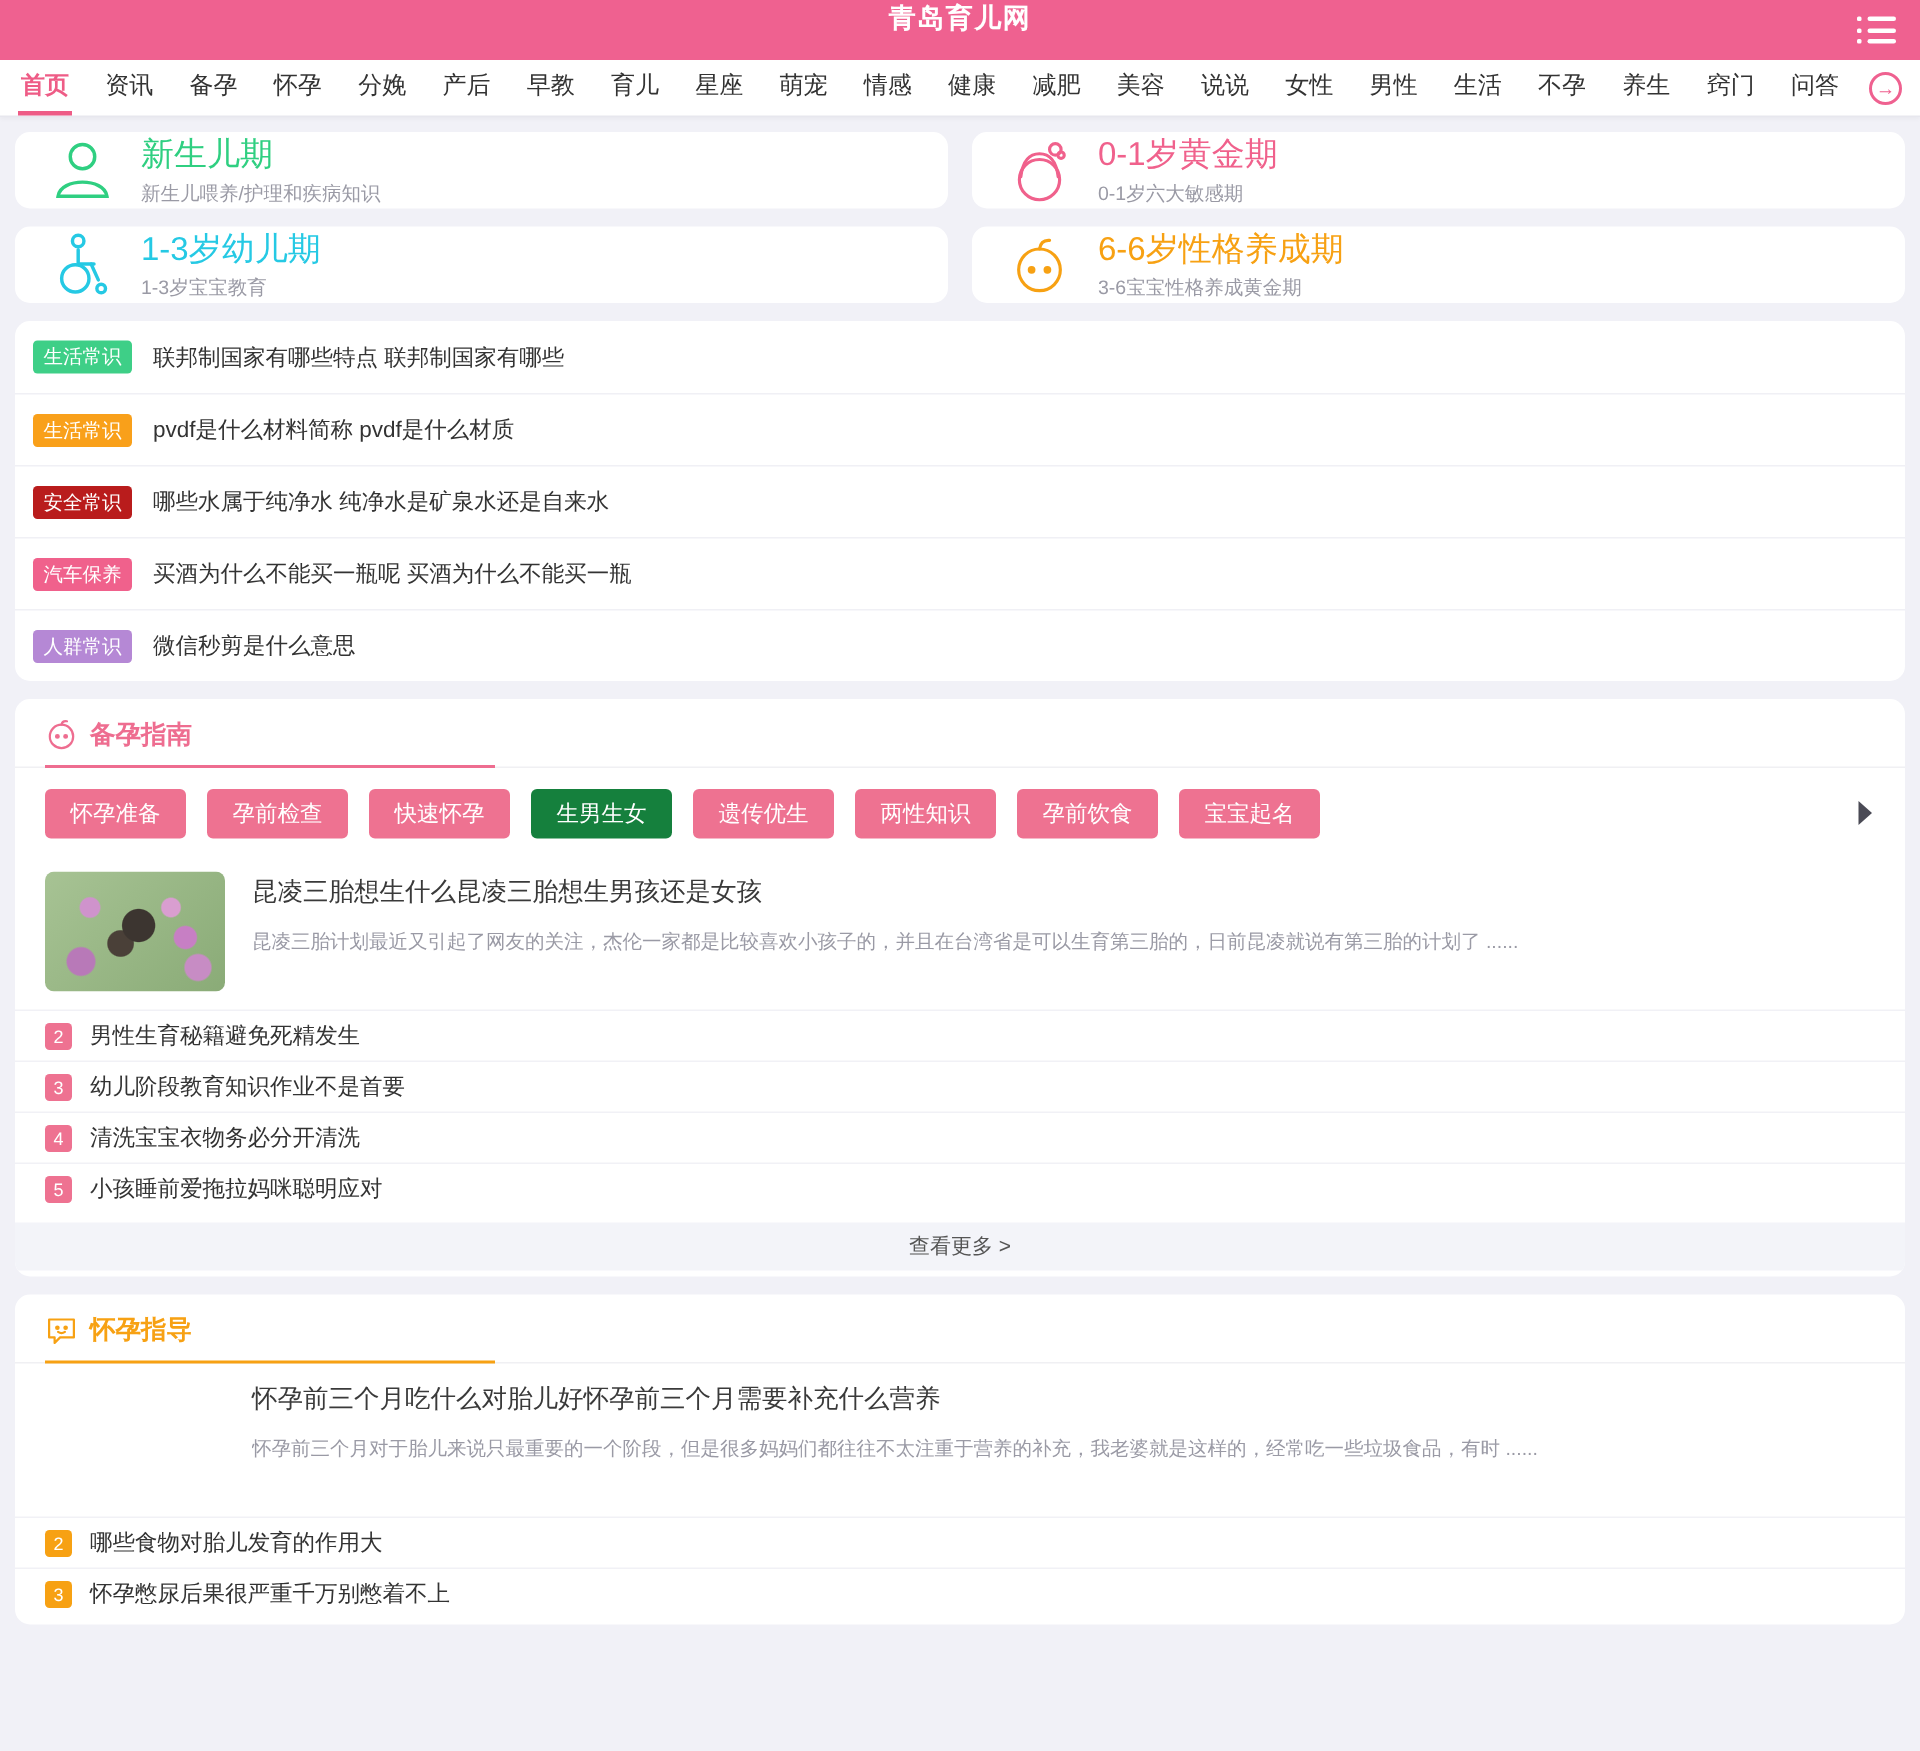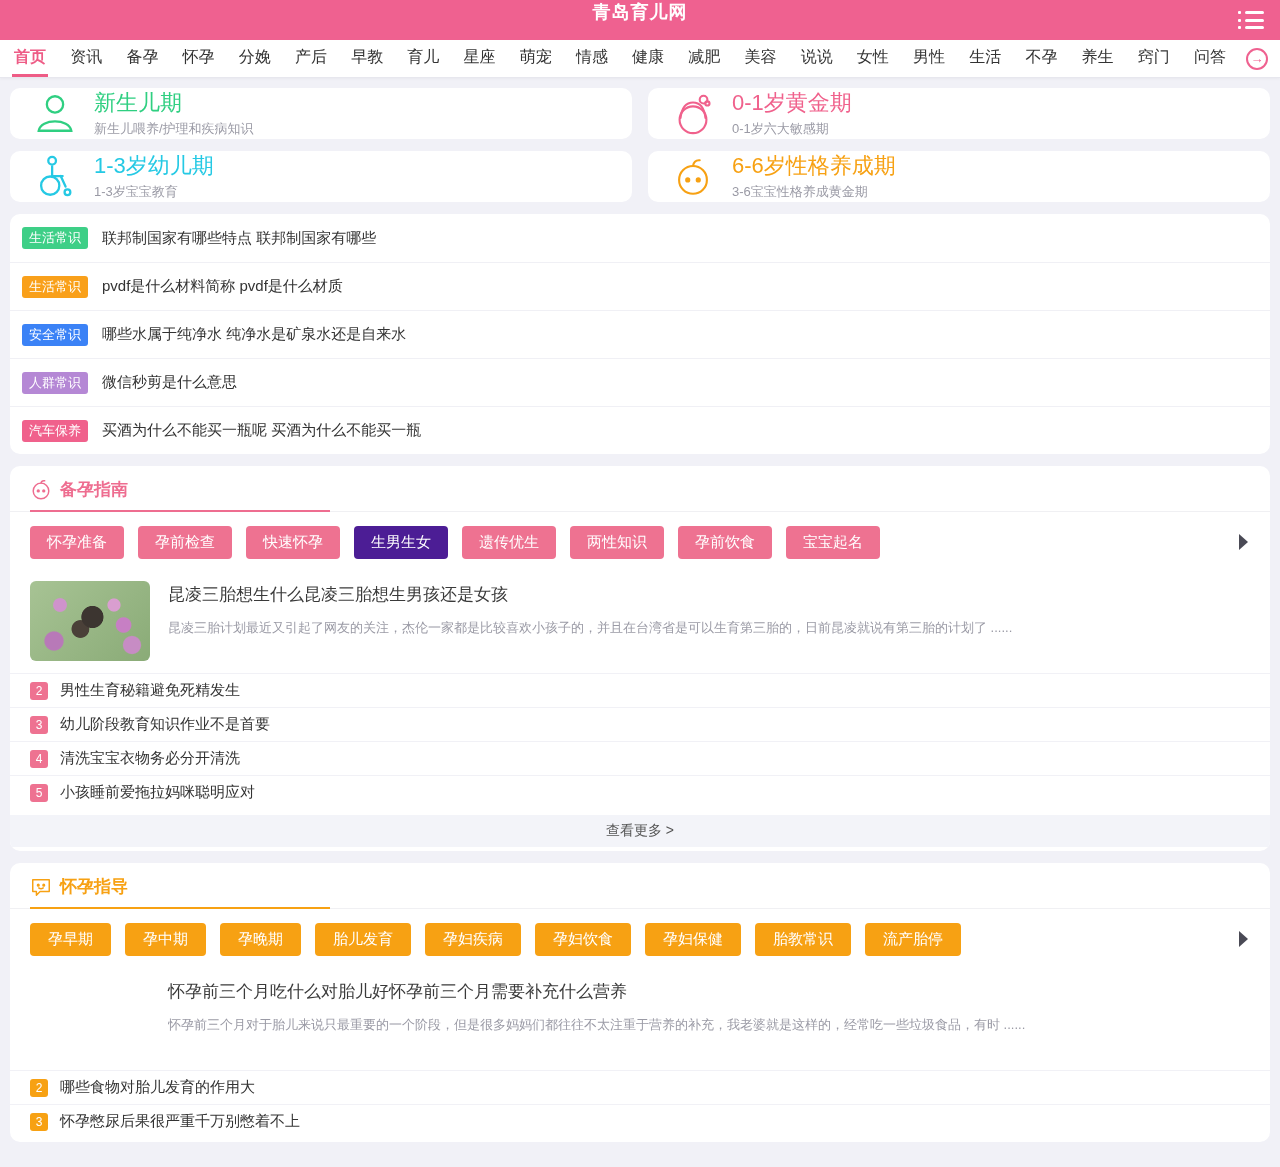--- a/index.html
+++ b/index.html
@@ -243,49 +243,49 @@
   <div class="card news-card" id="news-card">
       <div class="news-row">
         <span class="news-tag" style="background:#3ecf87">生活常识</span>
      <span class="news-text">联邦制国家有哪些特点 联邦制国家有哪些</span>
       </div>
       <div class="news-row">
         <span class="news-tag" style="background:#f9a01a">生活常识</span>
      <span class="news-text">pvdf是什么材料简称 pvdf是什么材质</span>
       </div>
       <div class="news-row">
-        <span class="news-tag" style="background:#3b82f6">安全常识</span>
+        <span class="news-tag" style="background:#b91c1c">安全常识</span>
      <span class="news-text">哪些水属于纯净水 纯净水是矿泉水还是自来水</span>
+      </div>
+      <div class="news-row">
+        <span class="news-tag" style="background:#f0618c">汽车保养</span>
+     <span class="news-text">买酒为什么不能买一瓶呢 买酒为什么不能买一瓶</span>
       </div>
       <div class="news-row">
         <span class="news-tag" style="background:#b588d5">人群常识</span>
      <span class="news-text">微信秒剪是什么意思</span>
-      </div>
-      <div class="news-row">
-        <span class="news-tag" style="background:#f0618c">汽车保养</span>
-     <span class="news-text">买酒为什么不能买一瓶呢 买酒为什么不能买一瓶</span>
       </div>
     </div>
   <div id="sections">
       <section class="card section-card">
         <div class="sec-header">
        <span class="sec-icon"><svg viewBox="0 0 24 24" fill="none" stroke="#ee6d90" stroke-width="1.6" stroke-linecap="round">
               <circle cx="12" cy="13" r="8.5"></circle>
               <path d="M12 4.5 Q12.5 1.5 16 2"></path>
               <circle cx="9" cy="13" r="1" fill="#ee6d90"></circle>
               <circle cx="15" cy="13" r="1" fill="#ee6d90"></circle>
             </svg></span>
        <span class="sec-title" style="color:#ee6d90">备孕指南</span>
        <span class="accent-line" style="background:#ee6d90"></span>
      </div>
      <div class="tag-row">
        <span class="tag-btn " style="background:#ee7291">怀孕准备</span>
           <span class="tag-btn " style="background:#ee7291">孕前检查</span>
           <span class="tag-btn " style="background:#ee7291">快速怀孕</span>
-          <span class="tag-btn " style="background:#4c1d95">生男生女</span>
+          <span class="tag-btn " style="background:#15803d">生男生女</span>
           <span class="tag-btn " style="background:#ee7291">遗传优生</span>
           <span class="tag-btn " style="background:#ee7291">两性知识</span>
           <span class="tag-btn " style="background:#ee7291">孕前饮食</span>
           <span class="tag-btn " style="background:#ee7291">宝宝起名</span>
        <span class="tag-chevron"></span>
      </div>
      <div class="featured">
        <div class="thumb thumb-butterfly"></div>
        <div class="feat-body">
          <div class="feat-title">昆凌三胎想生什么昆凌三胎想生男孩还是女孩</div>
@@ -314,32 +314,20 @@
         <div class="sec-header">
        <span class="sec-icon"><svg viewBox="0 0 24 24" fill="none" stroke="#f7a113" stroke-width="1.6" stroke-linecap="round" stroke-linejoin="round">
               <path d="M3 4 h18 v13 h-10 l-4 4 v-4 h-4 z"></path>
               <circle cx="9" cy="10" r="0.9" fill="#f7a113"></circle>
               <circle cx="15" cy="10" r="0.9" fill="#f7a113"></circle>
               <path d="M9.5 13 q2.5 1.8 5 0"></path>
             </svg></span>
        <span class="sec-title" style="color:#f7a113">怀孕指导</span>
        <span class="accent-line" style="background:#f7a113"></span>
      </div>
-     <div class="tag-row">
-       <span class="tag-btn auto" style="background:#f7a113">孕早期</span>
-          <span class="tag-btn auto" style="background:#f7a113">孕中期</span>
-          <span class="tag-btn auto" style="background:#f7a113">孕晚期</span>
-          <span class="tag-btn auto" style="background:#f7a113">胎儿发育</span>
-          <span class="tag-btn auto" style="background:#f7a113">孕妇疾病</span>
-          <span class="tag-btn auto" style="background:#f7a113">孕妇饮食</span>
-          <span class="tag-btn auto" style="background:#f7a113">孕妇保健</span>
-          <span class="tag-btn auto" style="background:#f7a113">胎教常识</span>
-          <span class="tag-btn auto" style="background:#f7a113">流产胎停</span>
-       <span class="tag-chevron"></span>
-     </div>
      <div class="featured">
        <div class="thumb thumb-flower"></div>
        <div class="feat-body">
          <div class="feat-title">怀孕前三个月吃什么对胎儿好怀孕前三个月需要补充什么营养</div>
          <div class="feat-summary">怀孕前三个月对于胎儿来说只最重要的一个阶段，但是很多妈妈们都往往不太注重于营养的补充，我老婆就是这样的，经常吃一些垃圾食品，有时 ......</div>
        </div>
      </div>
      <div class="rank-row">
        <span class="rank-num" style="background:#f7a113">2</span>
        <span class="rank-text">哪些食物对胎儿发育的作用大</span>

